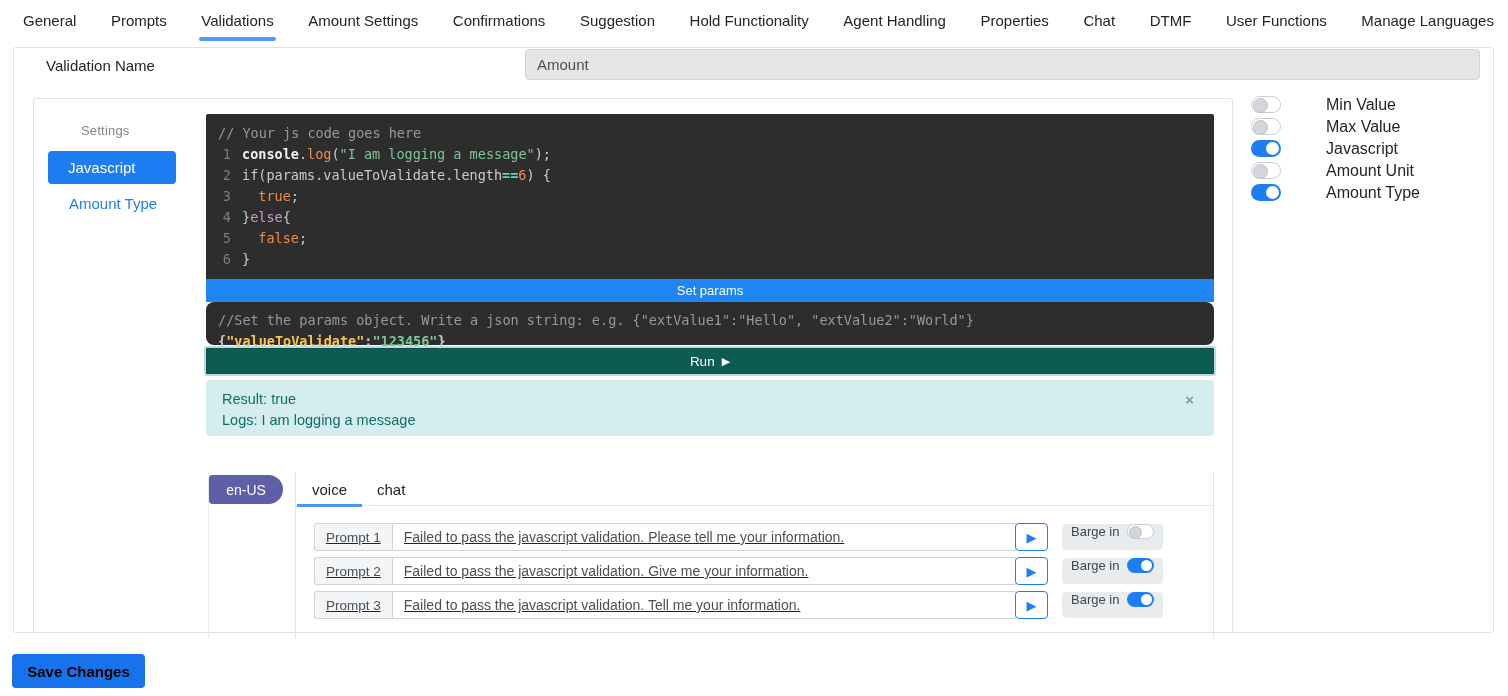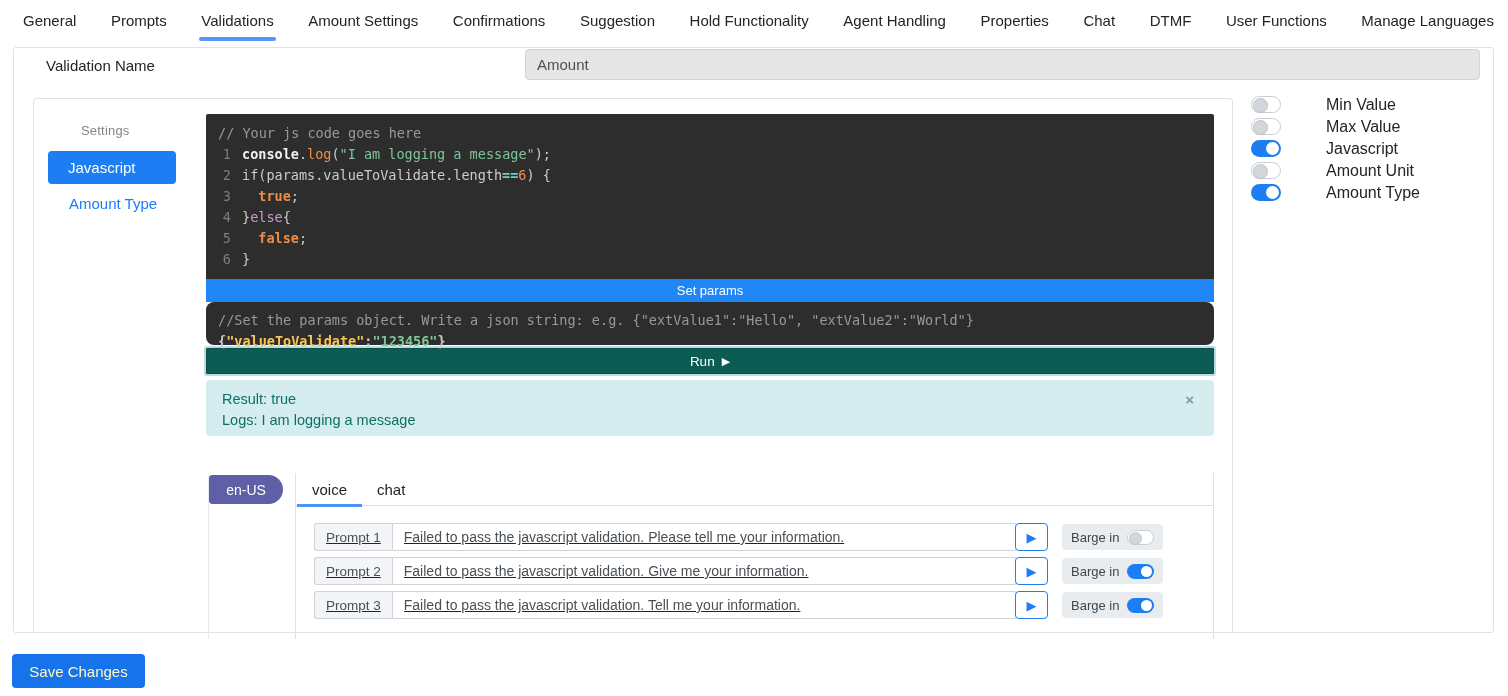--- a/index.html
+++ b/index.html
@@ -24,21 +24,21 @@
   .content { flex:1; padding:15px 18px 0 14px; }
 
   
   .code { background:#2d2d2d; font-family:"DejaVu Sans Mono",monospace; font-size:13.5px; line-height:21px; color:#ccc; }
   .editor { height:165px; padding:9px 12px 0 6px; border-radius:2px 2px 0 0; }
   .editor .cmt { padding-left:6px; }
   .crow { display:flex; }
   .ln { width:30px; flex:none; text-align:right; padding-right:11px; color:#7d7d7d; user-select:none; }
   .tok-cm{color:#999;} .tok-pl{color:#ccc;} .tok-cn{color:#f0f0f0;font-weight:bold;} .tok-fn{color:#f08d49;}
   .tok-st{color:#7ec699;} .tok-op{color:#67cdcc;font-weight:bold;} .tok-nu{color:#f08d49;}
-  .tok-bo{color:#f08d49;font-weight:bold;} .tok-kw{color:#cc99cd;} .tok-pr{color:#f8c555;}
+  .tok-bo{color:#f08d49;font-weight:normal;} .tok-kw{color:#cc99cd;} .tok-pr{color:#f8c555;}
   .setparams { height:23px; background:#1f86f5; color:#fff; font-size:13px; display:flex; align-items:center; justify-content:center; cursor:pointer; }
   .params { height:43px; padding:8px 12px;border-radius:8px; }
   .params .jline { font-weight:bold; }
 
   
   .run-btn { margin-top:3px; height:26px; width:100%; background:#0d5c54; border:1px solid #0a4f48; box-shadow:0 0 0 2px #bcd9e4; color:#fff; font-size:13.5px; display:flex; align-items:center; justify-content:center; gap:7px; cursor:pointer; border-radius:1px; }
   .run-btn .play { font-size:11px; }
   .result { position:relative; margin-top:6px; height:56px; background:#d5edee; border-radius:4px; padding:9px 16px; color:#0e6f68; font-size:14.5px; line-height:21px; }
   .result .close { position:absolute; right:20px; top:9px; color:#85989e; font-size:15px; font-weight:bold; cursor:pointer; }
 
@@ -49,39 +49,39 @@
   .lang-main { flex:1; border-left:1px solid #dee2e6; border-right:1px solid #dee2e6; }
   .tabstrip { display:flex; border-bottom:1px solid #dee2e6; height:33px; padding-left:1px; }
   .vtab { position:relative; padding:0 15px; font-size:15px; color:#212529; display:flex; align-items:center; cursor:pointer; }
   .vtab.active::after { content:''; position:absolute; left:0; right:0; bottom:-2px; height:3px; background:#4d94f8; }
   .prompt-rows { padding:17px 0 14px 18px; }
   .prow { display:flex; align-items:center; margin-bottom:6px; }
   .pgroup { display:flex; width:703px; height:28px;text-decoration:underline; }
   .plabel { flex:none; background:#f4f5f7; border:1px solid #ced4da; border-right:none; border-radius:3px 0 0 3px; font-size:13.5px; color:#495057; display:flex; align-items:center; padding:0 11px; white-space:nowrap; }
   .pinput { flex:1; border:1px solid #ced4da; border-radius:0 3px 3px 0; font-size:14px; color:#495057; padding:0 11px; font-family:"Liberation Sans",sans-serif; outline:none; min-width:0; }
   .playbtn { margin-left:-2px; width:33px; height:28px; background:#fff; border:1px solid #1d7df3; border-radius:4px; color:#1d7df3; font-size:13px; display:flex; align-items:center; justify-content:center; cursor:pointer; }
-  .barge { margin-left:14px; height:26px; background:#e9ecef; border-radius:4px; display:flex; align-items:center; gap:8px; padding:0 9px; font-size:13px; color:#3f464d; }
+  .barge { margin-left:14px; height:26px; background:#e9ecef; border-radius:4px; display:flex; gap:8px; padding:0 9px; font-size:13px; color:#3f464d; }
 
   
   .tgl { position:relative; width:30px; height:17px; border-radius:9px; flex:none; cursor:pointer; }
   .tgl.off { background:#fff; border:1px solid #c9ccd0; }
   .tgl.off::after { content:''; position:absolute; left:1px; top:1px; width:13px; height:13px; border-radius:50%; background:#d3d6da; border:1px solid #bfc3c7; }
   .tgl.on { background:#1d7df3; }
   .tgl.on::after { content:''; position:absolute; right:2px; top:2px; width:13px; height:13px; border-radius:50%; background:#fff; }
   .tgl.sm { width:27px; height:15px; }
   .tgl.sm.off::after { width:11px; height:11px; }
   .tgl.sm.on::after { width:11px; height:11px; }
 
   
   .rpanel { position:absolute; left:1251px; top:96px; width:230px; }
   .rrow { display:flex; align-items:center; gap:11px; margin-bottom:5px; height:17px; }
   .rrow .rlbl { font-size:16px; color:#212529;margin-left:34px; }
 
   
-  .save-btn { position:absolute; left:12px; top:654px; width:133px; height:34px; background:#1673ec; color:#fef9c3; border:none; border-radius:4px; font-size:15px; font-weight:normal; cursor:pointer; font-family:"Liberation Sans",sans-serif; }
+  .save-btn { position:absolute; left:12px; top:654px; width:133px; height:34px; background:#1673ec; color:#000000; border:none; border-radius:4px; font-size:15px; font-weight:bold; cursor:pointer; font-family:"Liberation Sans",sans-serif; }
 </style>
 </head>
 <body>
 
 <div class="nav" id="nav">
     <div class="tab">General</div>
     <div class="tab">Prompts</div>
     <div class="tab active">Validations</div>
     <div class="tab">Amount Settings</div>
     <div class="tab">Confirmations</div>

